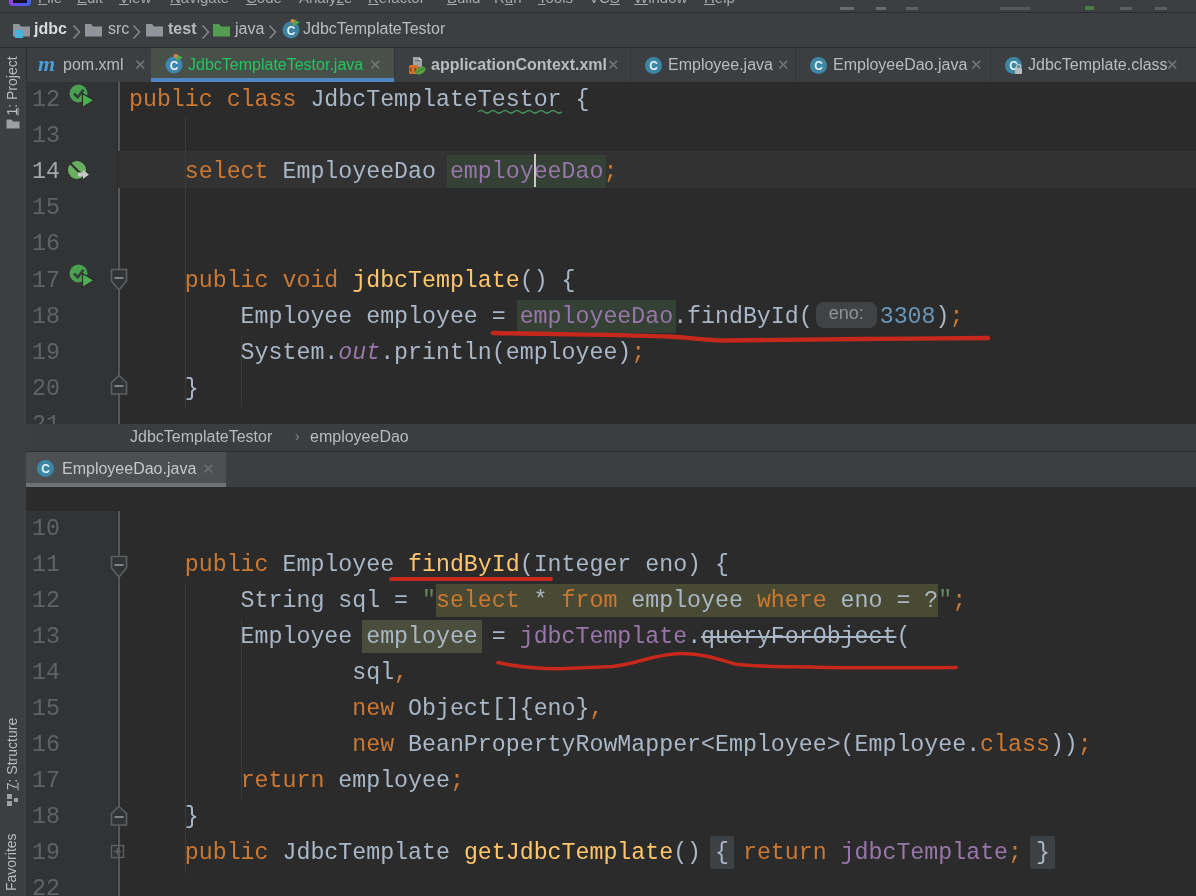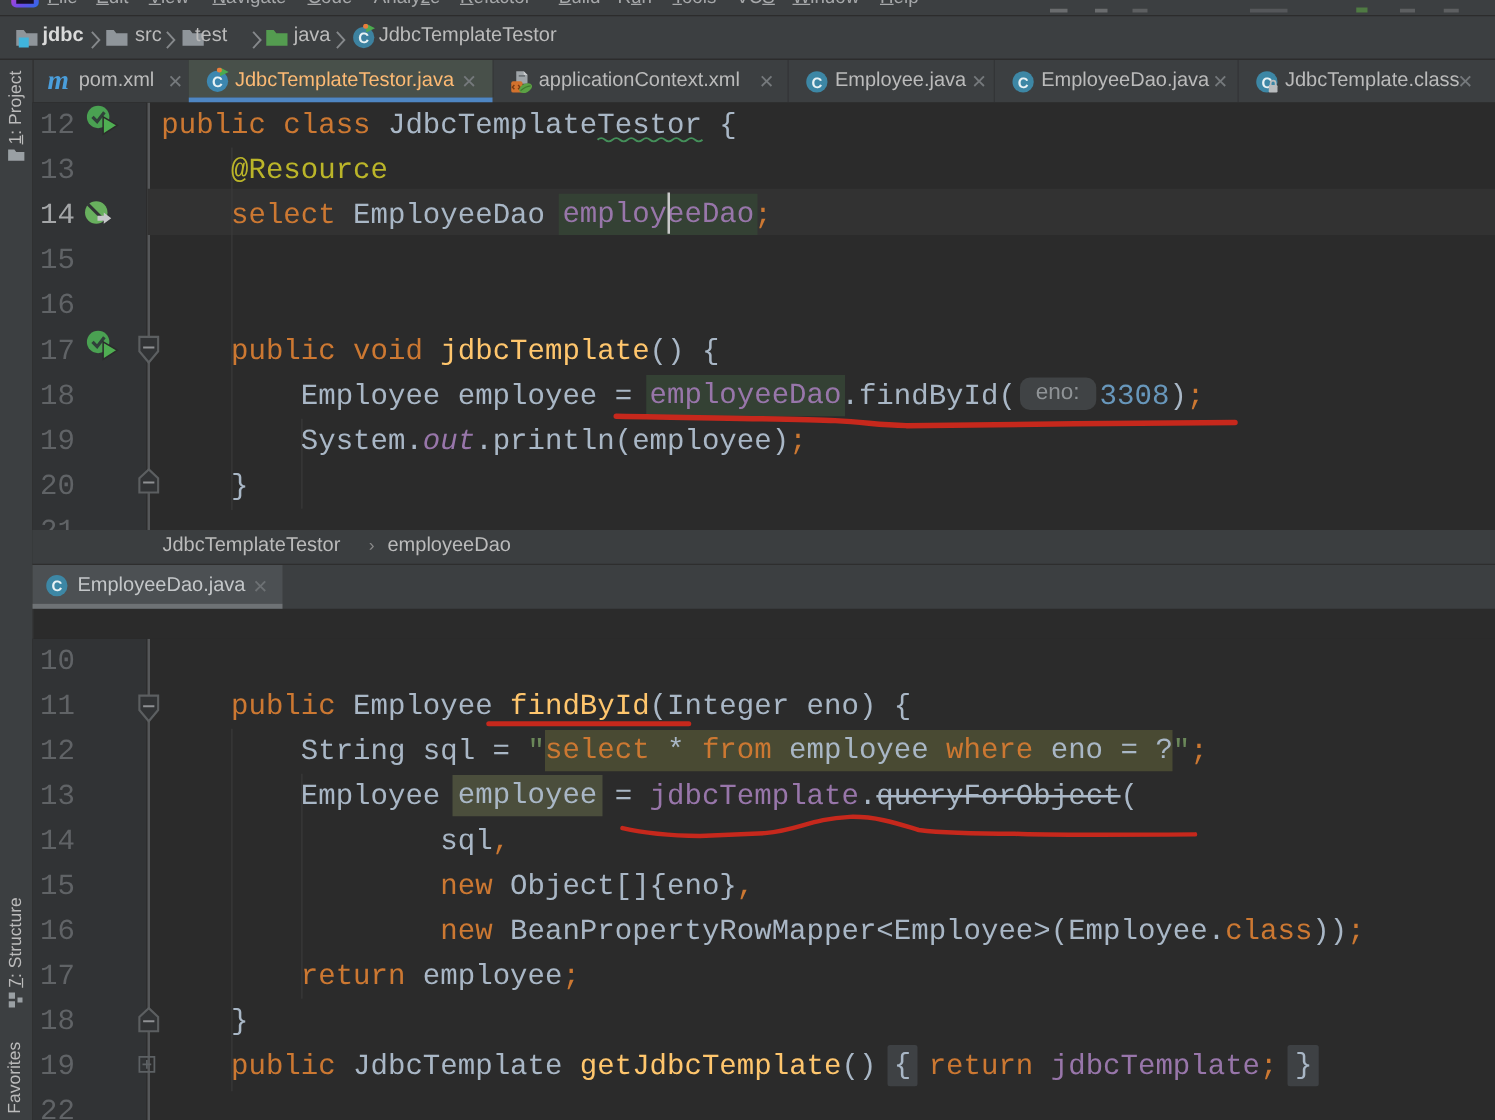--- a/index.html
+++ b/index.html
@@ -67,21 +67,21 @@
     <svg class="abs" style="left:84px;top:7px;" width="19" height="19" viewBox="0 0 19 19">
       <path d="M1,4 h6 l2,2.5 h9 v10 h-17 z" fill="#8f959a"></path>
     </svg>
     <span class="crumb" style="left:108px;">src</span>
     <svg class="abs" style="left:132px;top:11px;" width="9" height="16" viewBox="0 0 9 16">
         <path d="M1.5,1.5 L7.5,8 L1.5,14.5" stroke="#85888b" stroke-width="1.5" fill="none"></path>
       </svg>
     <svg class="abs" style="left:145px;top:7px;" width="19" height="19" viewBox="0 0 19 19">
       <path d="M1,4 h6 l2,2.5 h9 v10 h-17 z" fill="#8f959a"></path>
     </svg>
-    <span class="crumb" style="left:156px;">test</span>
+    <span class="crumb" style="left:168px;font-weight:bold;">test</span>
     <svg class="abs" style="left:201px;top:11px;" width="9" height="16" viewBox="0 0 9 16">
         <path d="M1.5,1.5 L7.5,8 L1.5,14.5" stroke="#85888b" stroke-width="1.5" fill="none"></path>
       </svg>
     <svg class="abs" style="left:212px;top:7px;" width="19" height="19" viewBox="0 0 19 19">
       <path d="M1,4 h6 l2,2.5 h9 v10 h-17 z" fill="#549c50"></path>
     </svg>
     <span class="crumb" style="left:235px;">java</span>
     <svg class="abs" style="left:268px;top:11px;" width="9" height="16" viewBox="0 0 9 16">
         <path d="M1.5,1.5 L7.5,8 L1.5,14.5" stroke="#85888b" stroke-width="1.5" fill="none"></path>
       </svg>
@@ -117,36 +117,36 @@
       <span class="x" style="left:107px;">✕</span>
     </div>
 
     <div class="abs" style="left:124px;top:0;width:243px;height:30px;background:#48504a;border-right:1px solid #333537;">
       <svg class="abs" style="left:13px;top:6px;" width="20" height="20" viewBox="0 0 20 20">
         <circle cx="10" cy="11" r="8.5" fill="#3d87b0"></circle>
         <text x="10" y="15.5" font-family="Liberation Sans" font-size="12" font-weight="bold" fill="#e8f2f5" text-anchor="middle">C</text>
         <polygon points="12,0 19,3.5 12,7" fill="#4cab4f"></polygon>
         <circle cx="11.5" cy="2" r="2" fill="#e87e3c"></circle>
       </svg>
-      <span class="tabtxt" style="left:37px;color:#fdba74;">JdbcTemplateTestor.java</span>
+      <span class="tabtxt" style="left:37px;color:#22c55e;">JdbcTemplateTestor.java</span>
       <span class="x" style="left:218px;">✕</span>
     </div>
     <div class="abs" style="left:124px;top:30px;width:243px;height:4px;background:#4e86c3;"></div>
 
     <div class="abs" style="left:367px;top:0;width:236px;height:34px;border-right:1px solid #333537;">
       <svg class="abs" style="left:14px;top:8px;" width="19" height="19" viewBox="0 0 19 19">
         <path d="M5,1 h6 l3,3 v7 h-9 z" fill="#9fa5a9"></path>
         <path d="M11,1 l3,3 h-3 z" fill="#caccce"></path>
         <rect x="7" y="4" width="5" height="1.4" fill="#6d7377"></rect>
         <rect x="1" y="9" width="9" height="9" rx="1.5" fill="#d3722d"></rect>
         <path d="M3.5,12 l-1.5,1.7 1.5,1.7 M6.5,12 l1.5,1.7 -1.5,1.7" stroke="#7a3c12" stroke-width="1.2" fill="none"></path>
         <ellipse cx="12.5" cy="14.5" rx="5.5" ry="3.4" fill="#5ba144" transform="rotate(-28 12.5 14.5)"></ellipse>
         <path d="M8.5,16.5 q4,-3.5 8,-3.8" stroke="#3e7a2e" stroke-width="1" fill="none"></path>
       </svg>
-      <span class="tabtxt" style="left:37px;">applicationContext.xml</span>
+      <span class="tabtxt" style="left:37px;font-weight:bold;">applicationContext.xml</span>
       <span class="x" style="left:213px;">✕</span>
     </div>
 
     <div class="abs" style="left:603px;top:0;width:165px;height:34px;border-right:1px solid #333537;">
       <svg class="abs" style="left:14px;top:8px;" width="19" height="19" viewBox="0 0 19 19">
         <circle cx="9.5" cy="9.5" r="8.5" fill="#3d87a5"></circle>
         <text x="9.5" y="14" font-family="Liberation Sans" font-size="12" font-weight="bold" fill="#e8f2f5" text-anchor="middle">C</text>
       </svg>
       <span class="tabtxt" style="left:38px;">Employee.java</span>
       <span class="x" style="left:147px;">✕</span>
@@ -187,21 +187,20 @@
     <pre class="num" style="top:71.9px;color:#a4a6a8;">14</pre>
     <pre class="num" style="top:108.1px;">15</pre>
     <pre class="num" style="top:144.3px;">16</pre>
     <pre class="num" style="top:180.5px;">17</pre>
     <pre class="num" style="top:216.7px;">18</pre>
     <pre class="num" style="top:252.9px;">19</pre>
     <pre class="num" style="top:289.1px;">20</pre>
     <pre class="num" style="top:325.3px;">21</pre>
 
     <pre class="code" style="top:-0.5px;"><span class="k">public class</span> JdbcTemplateTestor {</pre>
-    <pre class="code" style="top:35.7px;">    <span class="an">@Resource</span></pre>
     <pre class="code" style="top:71.9px;">    <span class="k">select</span> EmployeeDao <span class="f hlg">employeeDao</span><span class="k">;</span></pre>
     <pre class="code" style="top:180.5px;">    <span class="k">public void</span> <span class="m">jdbcTemplate</span>() {</pre>
     <pre class="code" style="top:216.7px;">        Employee employee = <span class="f hlg">employeeDao</span>.findById(<span style="display:inline-block;width:61px;height:26px;background:#404345;border-radius:8px;margin:0 3px 0 3px;vertical-align:3.5px;text-align:center;font-family:'Liberation Sans',sans-serif;font-size:18px;line-height:23px;color:#8f9396;">eno:</span><span class="n">3308</span>)<span class="k">;</span></pre>
     <pre class="code" style="top:252.9px;">        System.<span class="f" style="font-style:italic;">out</span>.println(employee)<span class="k">;</span></pre>
     <pre class="code" style="top:289.1px;">    }</pre>
 
     <div class="abs" style="left:507.6px;top:71.5px;width:2px;height:33px;background:#c8c8c8;"></div>
 
     <svg class="abs" style="left:43px;top:2px;" width="26" height="26" viewBox="0 0 26 26">
       <circle cx="9.5" cy="9.5" r="9" fill="#4aa152"></circle>

